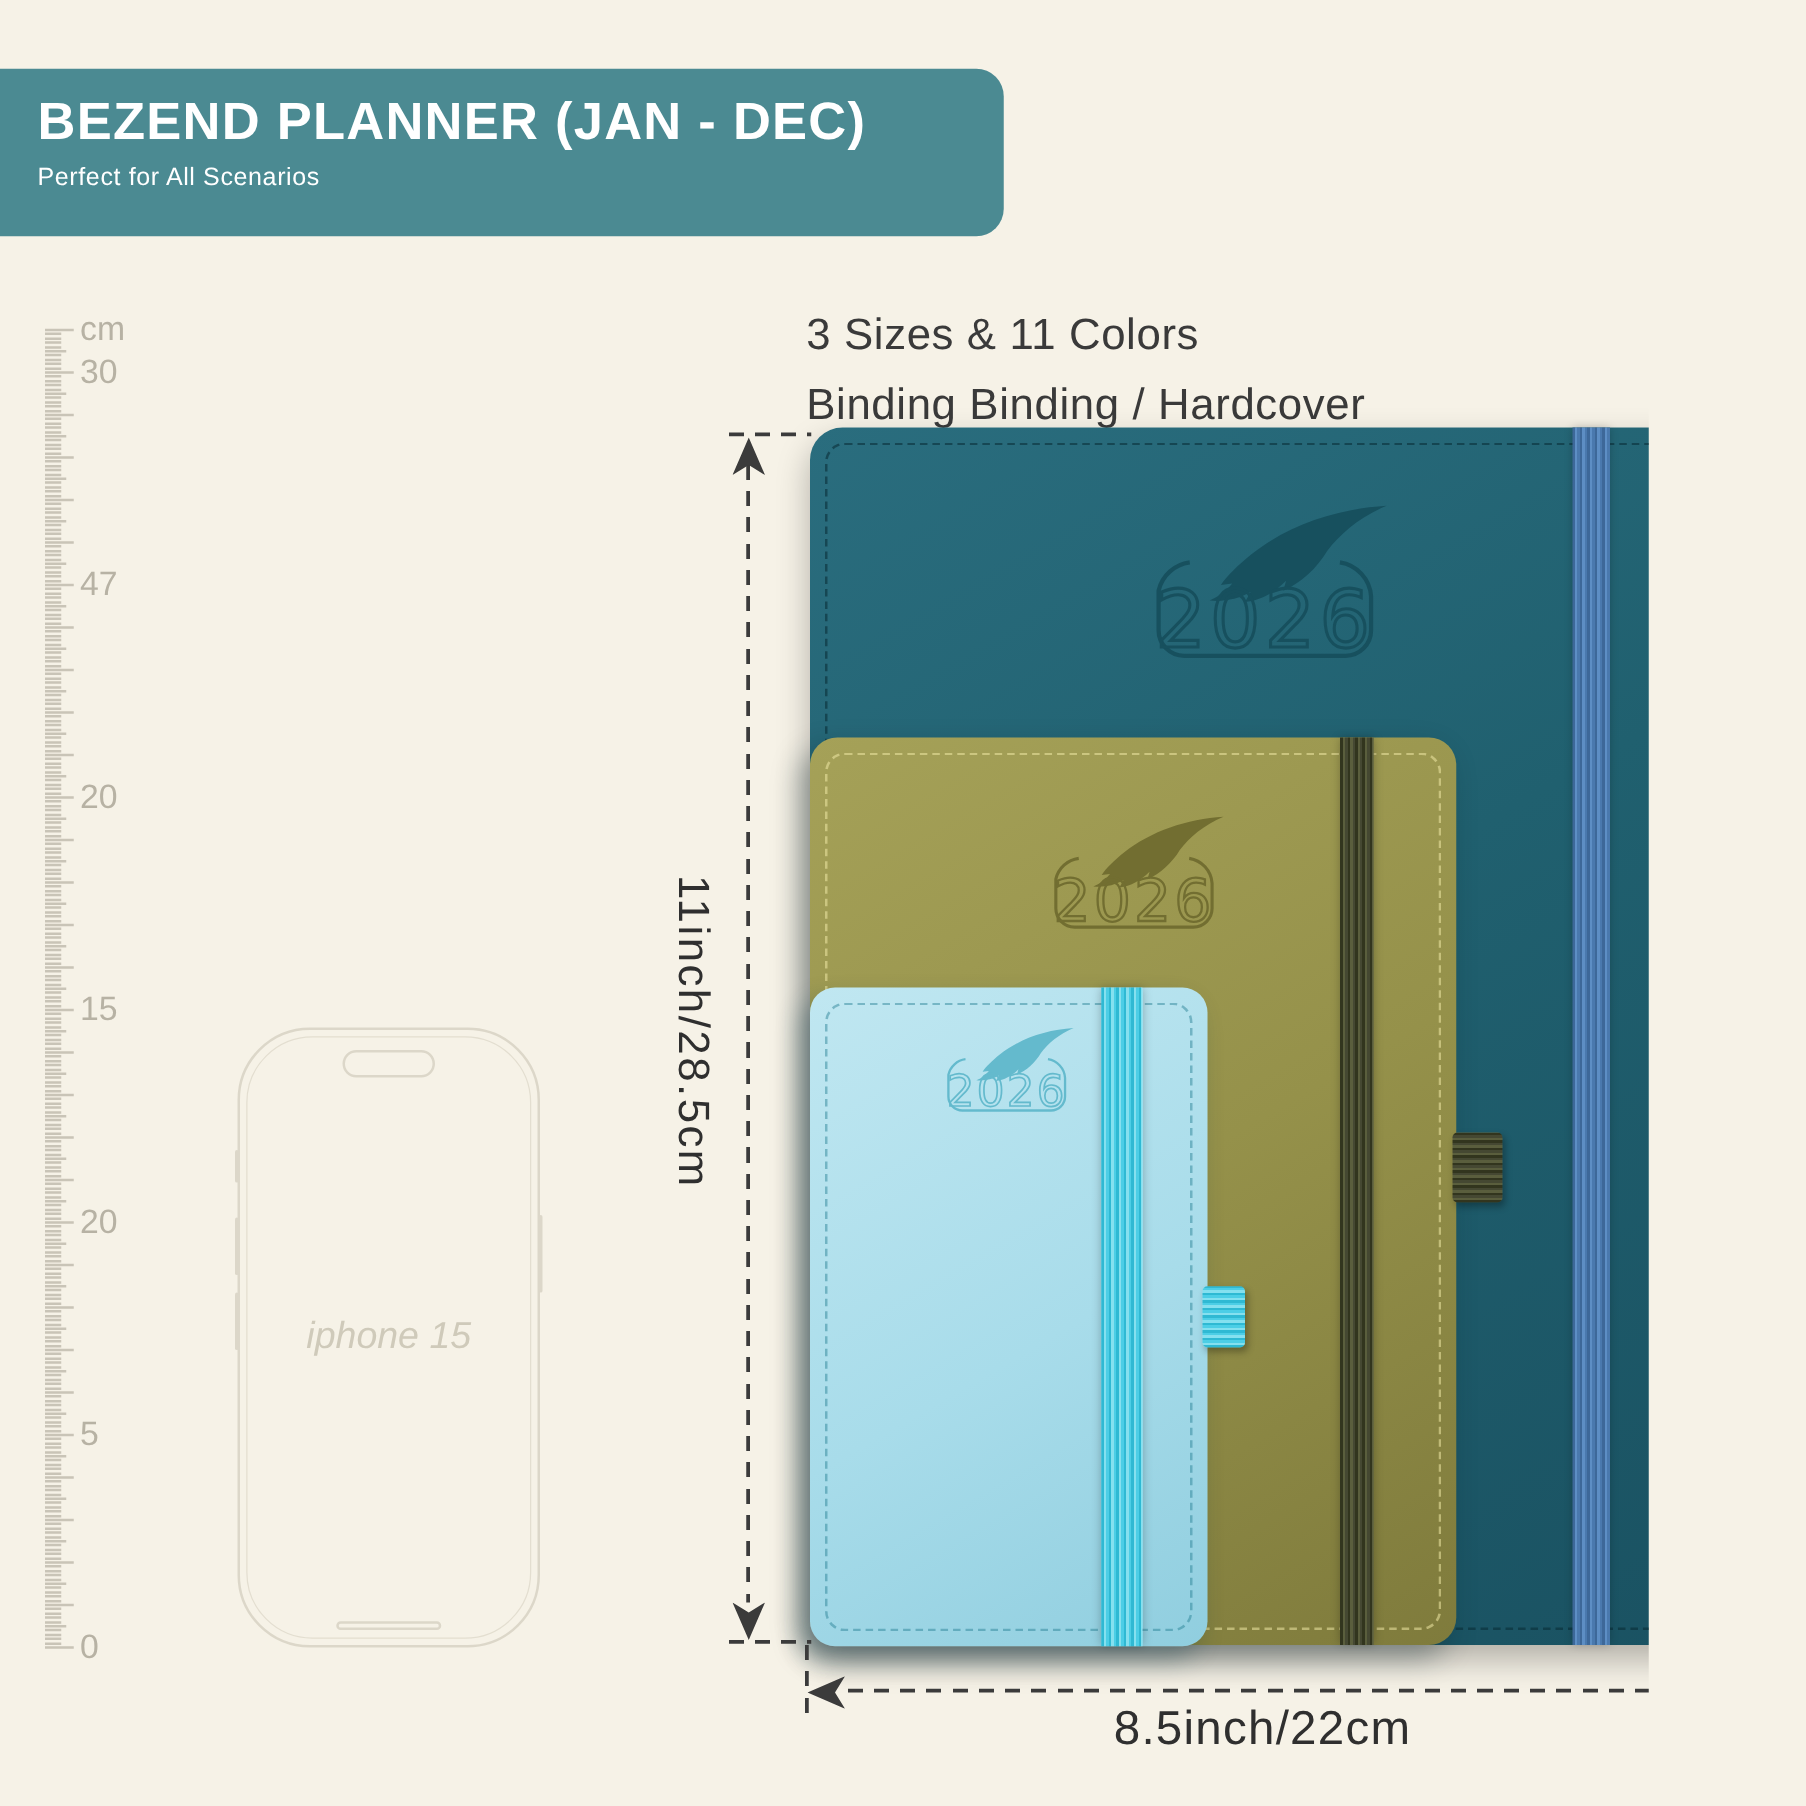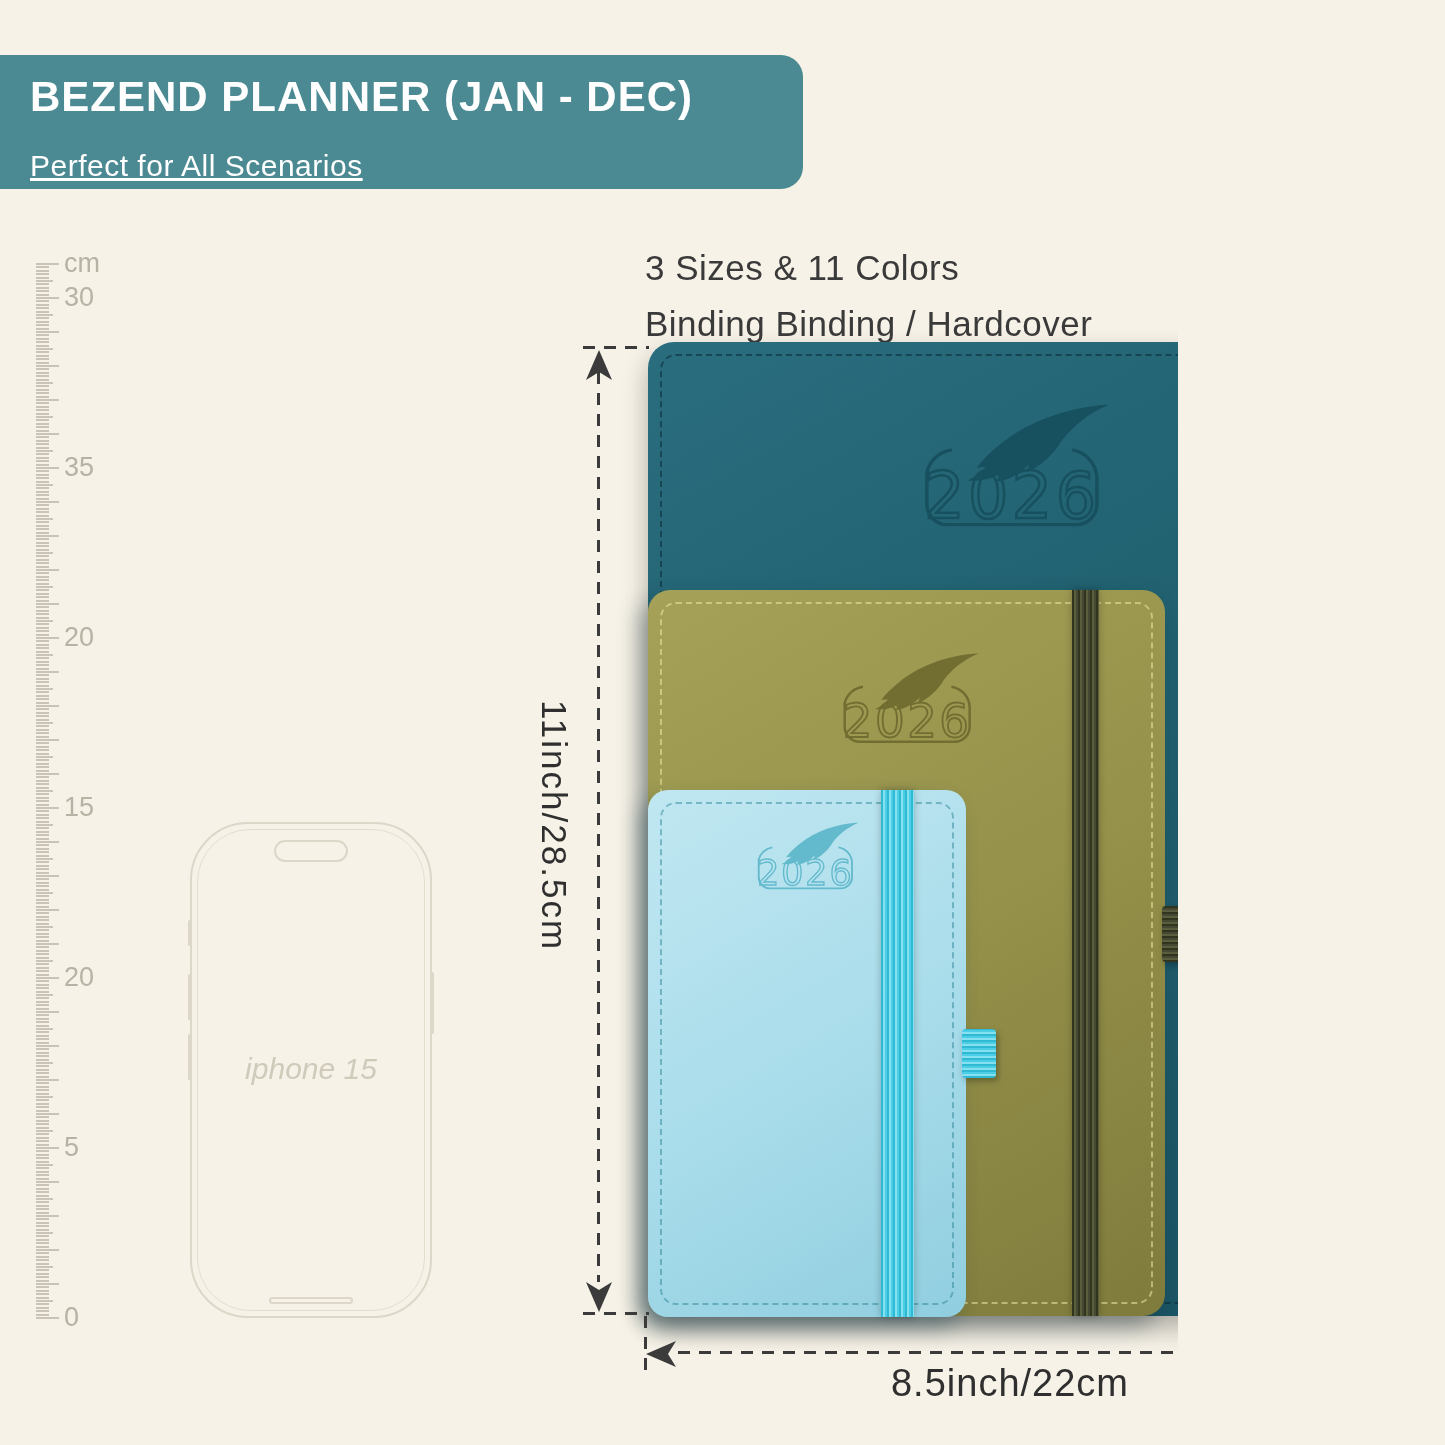--- a/index.html
+++ b/index.html
@@ -4,27 +4,27 @@
 <style>
   html,body{margin:0;padding:0;background:#f6f2e7;}
   *{box-sizing:border-box;font-family:"Liberation Sans",sans-serif;}
   :root{
     --bg:#f6f2e7; --banner-bg:#4b8a92; --dim:#3b3b3b;
     --cover-0:#20606f; --band-0:#4a79ae;
     --cover-1:#95914a; --band-1:#454832;
     --cover-2:#a8dcea; --band-2:#4ccee6;
     --ruler-tick:#c9c4b7; --ruler-label:#b7b2a4; --phone-line:#dcd7c9;
   }
-  .canvas{position:relative;width:1178px;height:1445px;background:var(--bg);overflow:hidden;}
+  .canvas{position:relative;width:1319px;height:1445px;background:var(--bg);overflow:hidden;}
 
   
   .banner{position:absolute;left:0;top:55px;width:803px;height:134px;background:var(--banner-bg);
     border-radius:0 22px 22px 0;color:#fff;padding:18px 0 0 30px;}
   .banner-title{font-size:42px;font-weight:bold;letter-spacing:1px;white-space:nowrap;}
-  .banner-subtitle{font-size:30px;margin-top:28px;letter-spacing:.5px;text-decoration:underline;}
+  .banner-subtitle{font-size:20px;margin-top:10px;letter-spacing:.5px;}
 
   
   .features{position:absolute;left:645px;top:240px;color:#3a3a3a;font-size:35px;line-height:56px;letter-spacing:.5px;}
 
   
   .ruler{position:absolute;left:0;top:0;width:140px;height:1445px;}
   .tick{position:absolute;left:36px;height:2px;background:var(--ruler-tick);}
   .tick.mm{width:13px;}
   .tick.half{width:17px;}
   .tick.cm{width:23px;}
@@ -429,21 +429,21 @@
       <div class="tick mm" style="top: 290.2px;"></div>
       <div class="tick mm" style="top: 286.8px;"></div>
       <div class="tick mm" style="top: 283.4px;"></div>
       <div class="tick half" style="top: 280px;"></div>
       <div class="tick mm" style="top: 276.6px;"></div>
       <div class="tick mm" style="top: 273.2px;"></div>
       <div class="tick mm" style="top: 269.8px;"></div>
       <div class="tick mm" style="top: 266.4px;"></div>
       <div class="tick cm" style="top: 263px;"></div>
       <div class="ruler-label" style="top: 282px;">30</div>
-      <div class="ruler-label" style="top: 452px;">35</div>
+      <div class="ruler-label" style="top: 452px;">47</div>
       <div class="ruler-label" style="top: 622px;">20</div>
       <div class="ruler-label" style="top: 792px;">15</div>
       <div class="ruler-label" style="top: 962px;">20</div>
       <div class="ruler-label" style="top: 1132px;">5</div>
       <div class="ruler-label" style="top: 1302px;">0</div>
       <div class="ruler-unit" style="top: 248px;">cm</div>
     </div>
 
   <div class="phone">
     <div class="phone-inner"></div>

